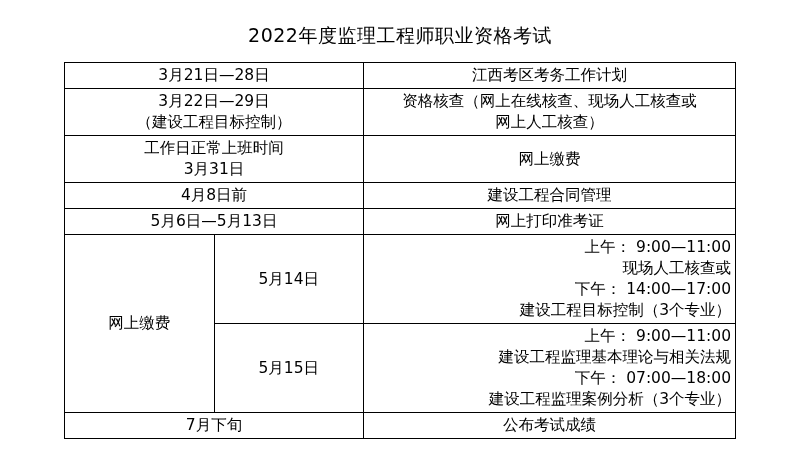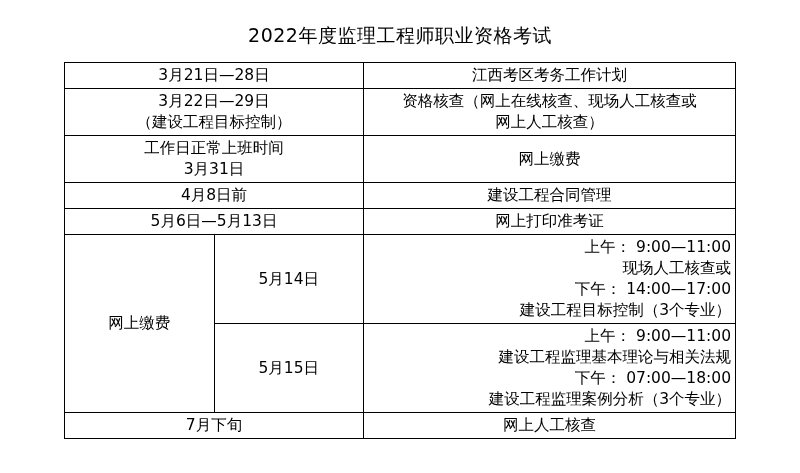--- a/index.html
+++ b/index.html
@@ -124,20 +124,20 @@
           <td class="l multi">
             <span>上午： 9:00—11:00</span>
             <span>建设工程监理基本理论与相关法规</span>
             <span>下午： 07:00—18:00</span>
             <span>建设工程监理案例分析（3个专业）</span>
           </td>
         </tr>
 
         <tr>
           <td class="c col-left" colspan="2">7月下旬</td>
-          <td class="c">网上人工核查</td>
+          <td class="c">公布考试成绩</td>
         </tr>
 
       </tbody>
     </table>
   </div>
 
 </div>
 
 </body></html>

